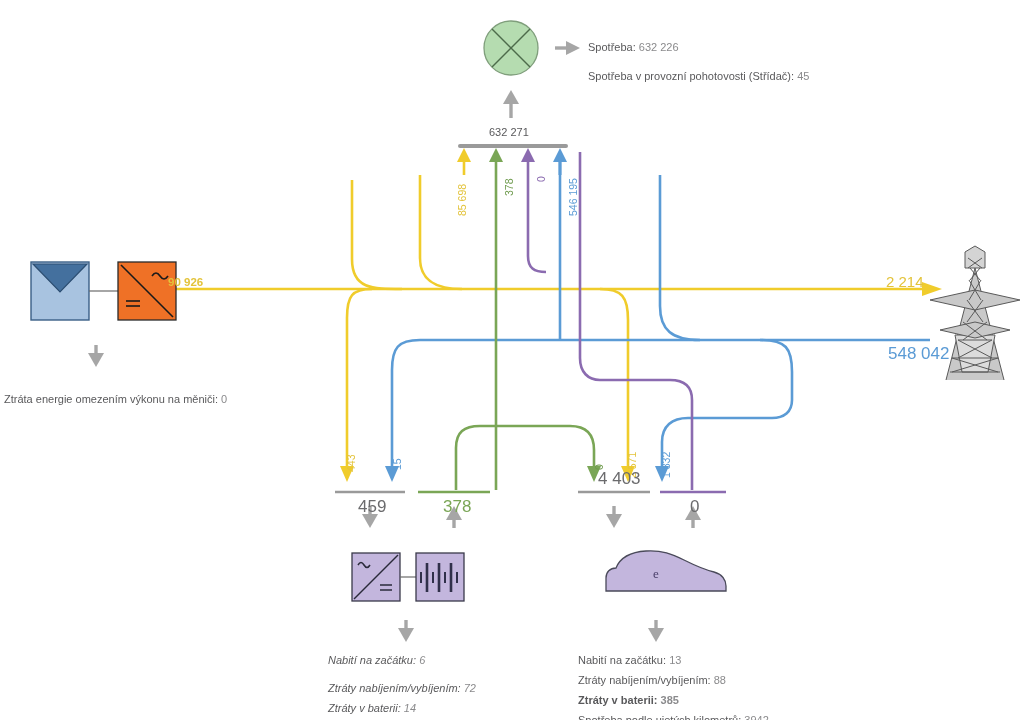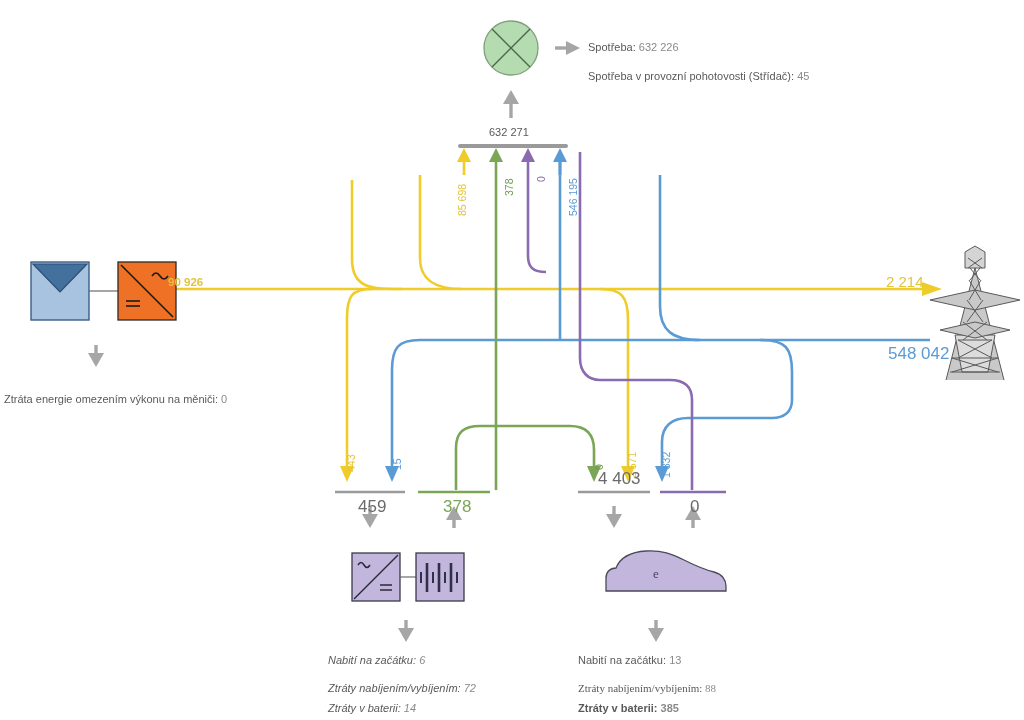--- a/index.html
+++ b/index.html
@@ -235,21 +235,21 @@
       <span>Ztráty v baterii:</span>
       <span class="val">14</span>
     </div>
   </div>
 
   <div class="txt" style="left:578px;top:653px;">
     <div>
       <span>Nabití na začátku:</span>
       <span class="val">13</span>
     </div>
-    <div style="margin-top:12px;font-family:Liberation Serif, serif;">
+    <div style="margin-top:4px;">
       <span>Ztráty nabíjením/vybíjením:</span>
       <span class="val">88</span>
     </div>
     <div style="margin-top:4px;font-weight:bold;">
       <span>Ztráty v baterii:</span>
       <span class="val">385</span>
     </div>
     <div style="margin-top:4px;">
       <span>Spotřeba podle ujetých kilometrů:</span>
       <span class="val">3942</span>

